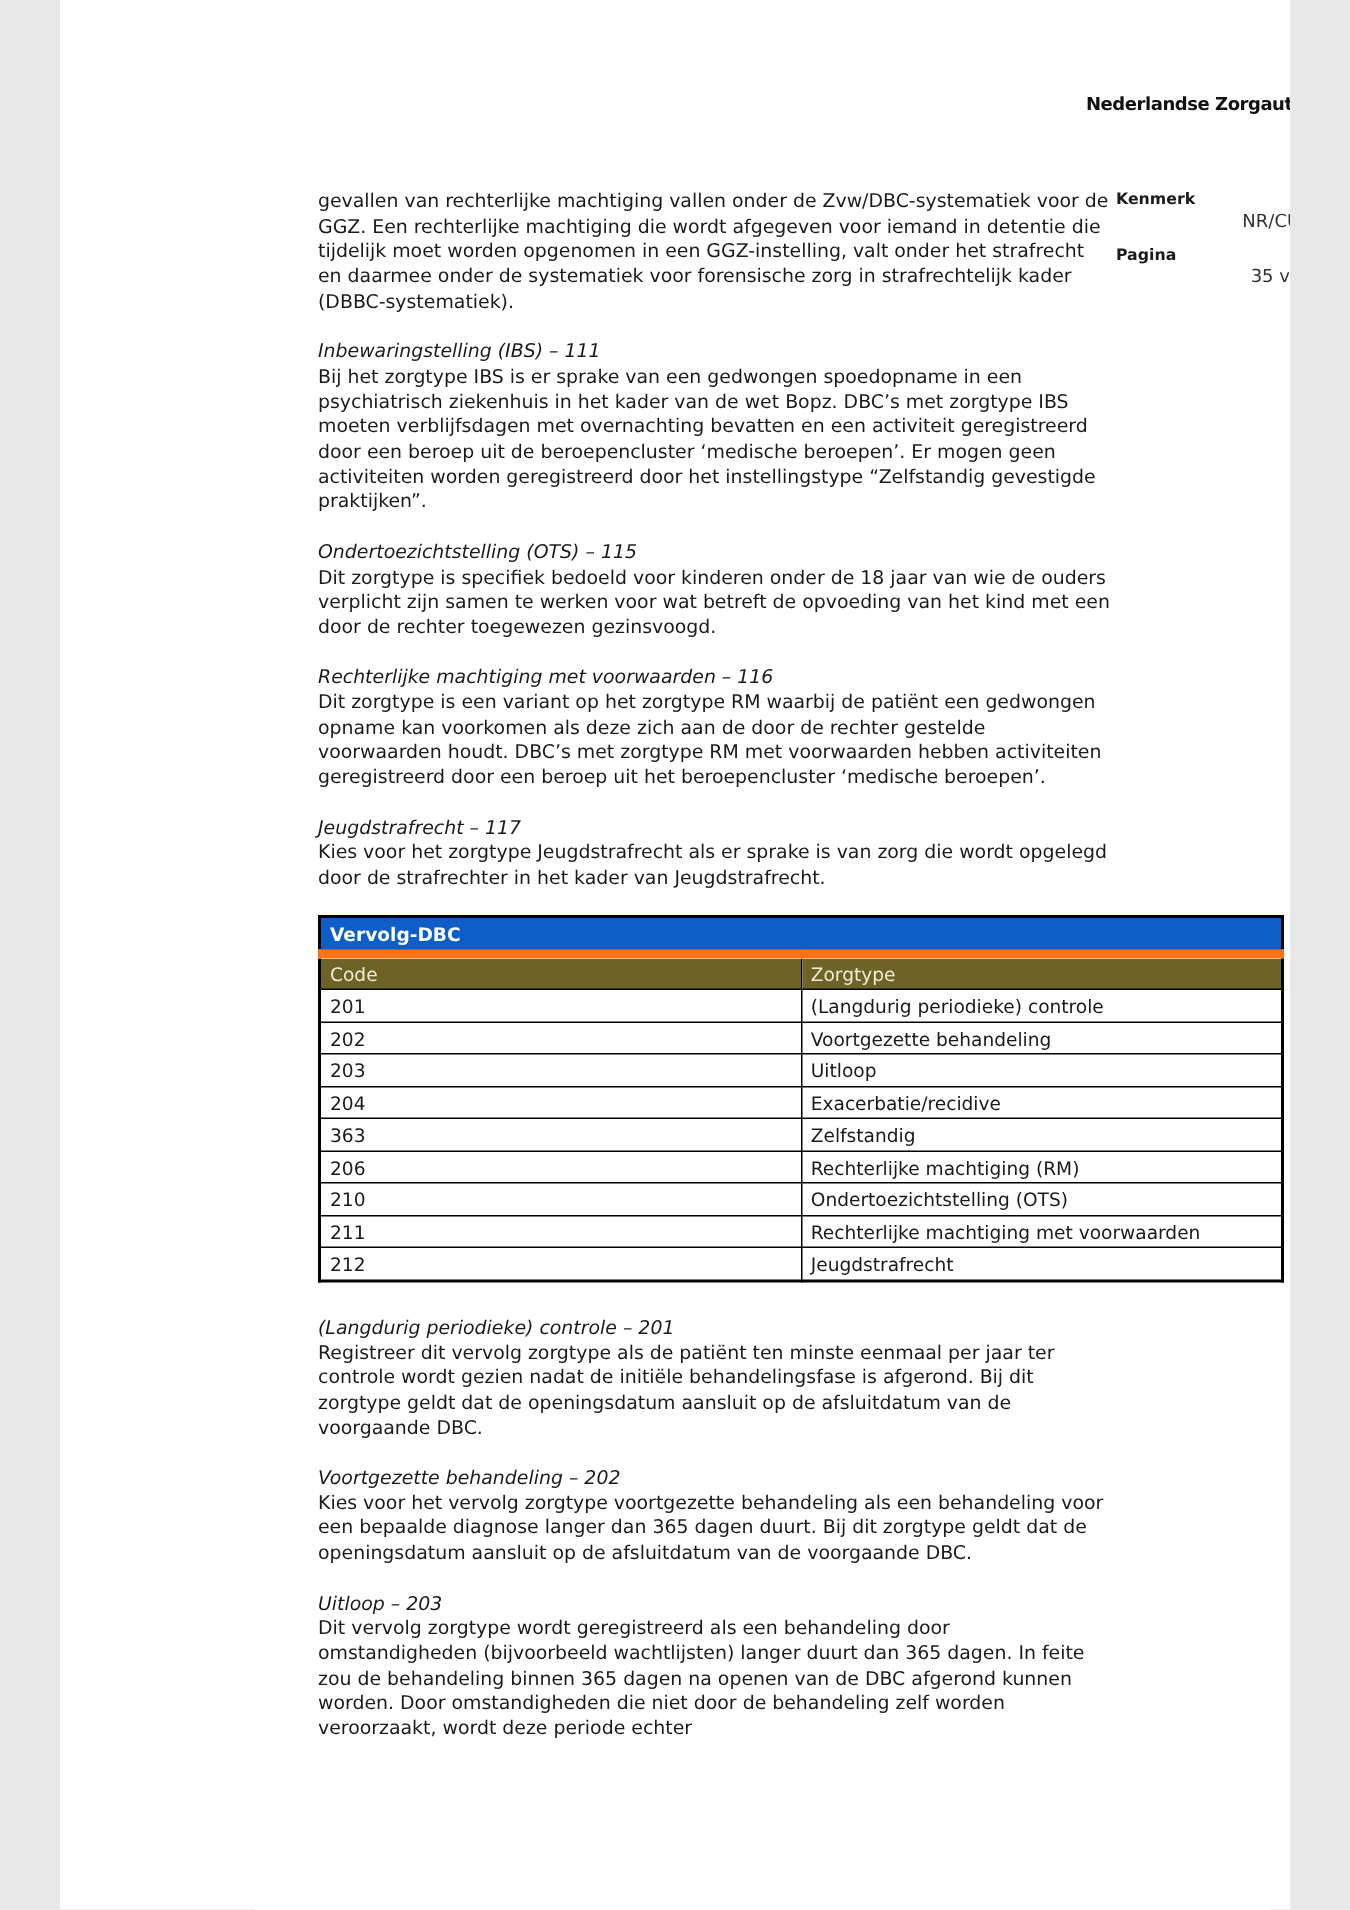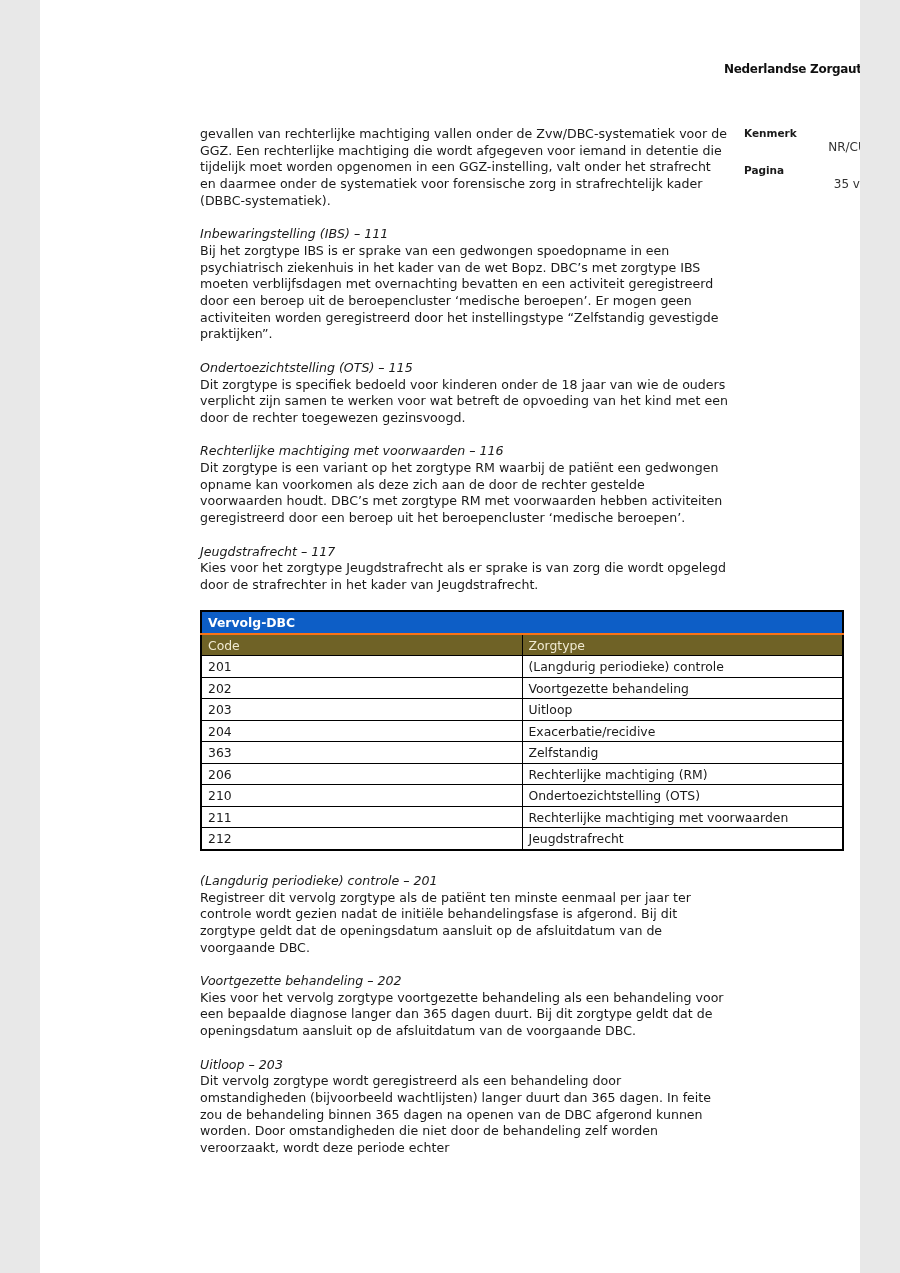--- a/index.html
+++ b/index.html
@@ -37,21 +37,21 @@
   }
   .meta-value {
     font-size: 12px;
     line-height: 15px;
     color: #333333;
     margin-bottom: 9px;
     text-align: right;
   }
   .main {
     position: absolute;
-    left: 160px;
+    left: 172px;
     top: 126px;
     width: 528px;
     font-size: 12.6px;
     line-height: 16.7px;
   }
   .para { margin: 0 0 16.7px 0; }
   .section-heading {
     font-style: italic;
     margin: 0;
     font-weight: normal;
@@ -72,21 +72,21 @@
     line-height: 15.5px;
     text-align: left;
     overflow: hidden;
     white-space: nowrap;
   }
   .dbc-table { border: 2px solid #000000; }
   .dbc-table .title-cell {
     background: var(--title-bg, #0d5ec6);
     color: #ffffff;
     font-weight: bold;
-    border-bottom: 2px solid #f97316;
+    border-bottom: 6px solid #f97316;
   }
   .dbc-table .header-cell {
     background: var(--header-bg, #6f6226);
     color: var(--header-fg, #f0ead2);
     font-weight: normal;
   }
   .col-code { width: 133px; }
 </style>
 </head>
 <body>

